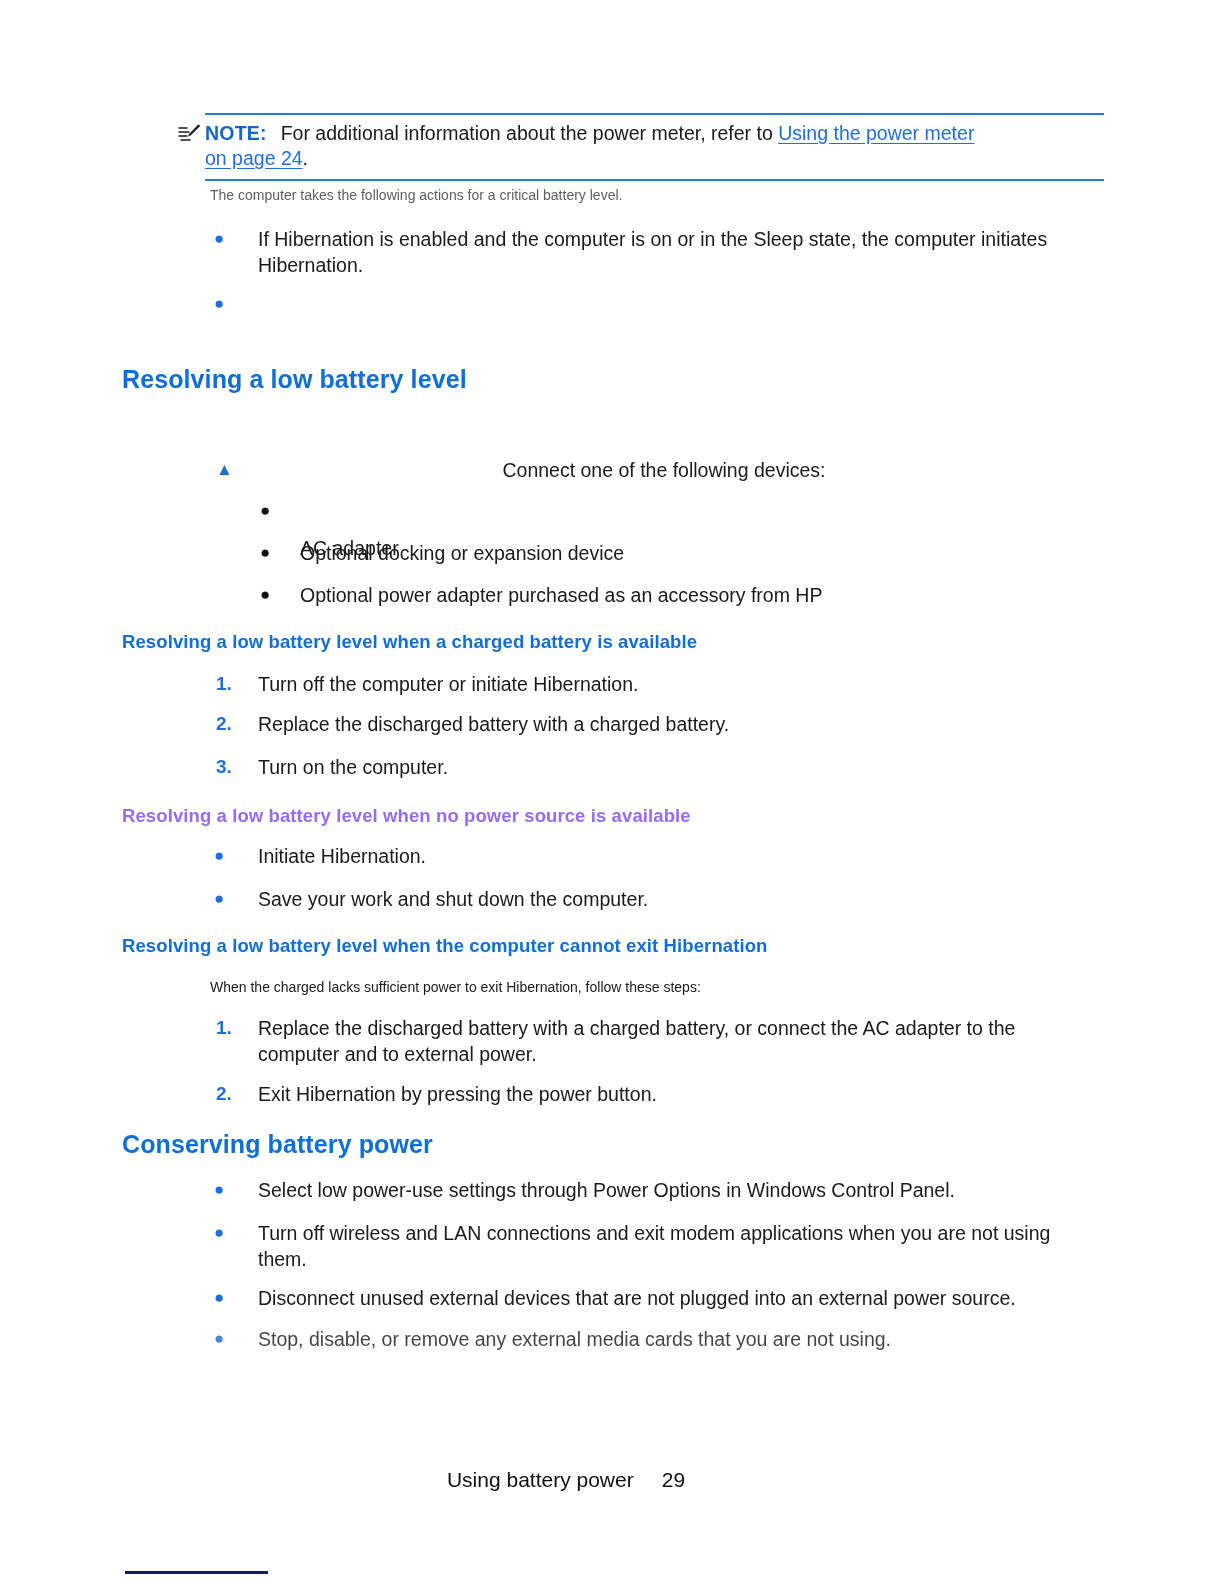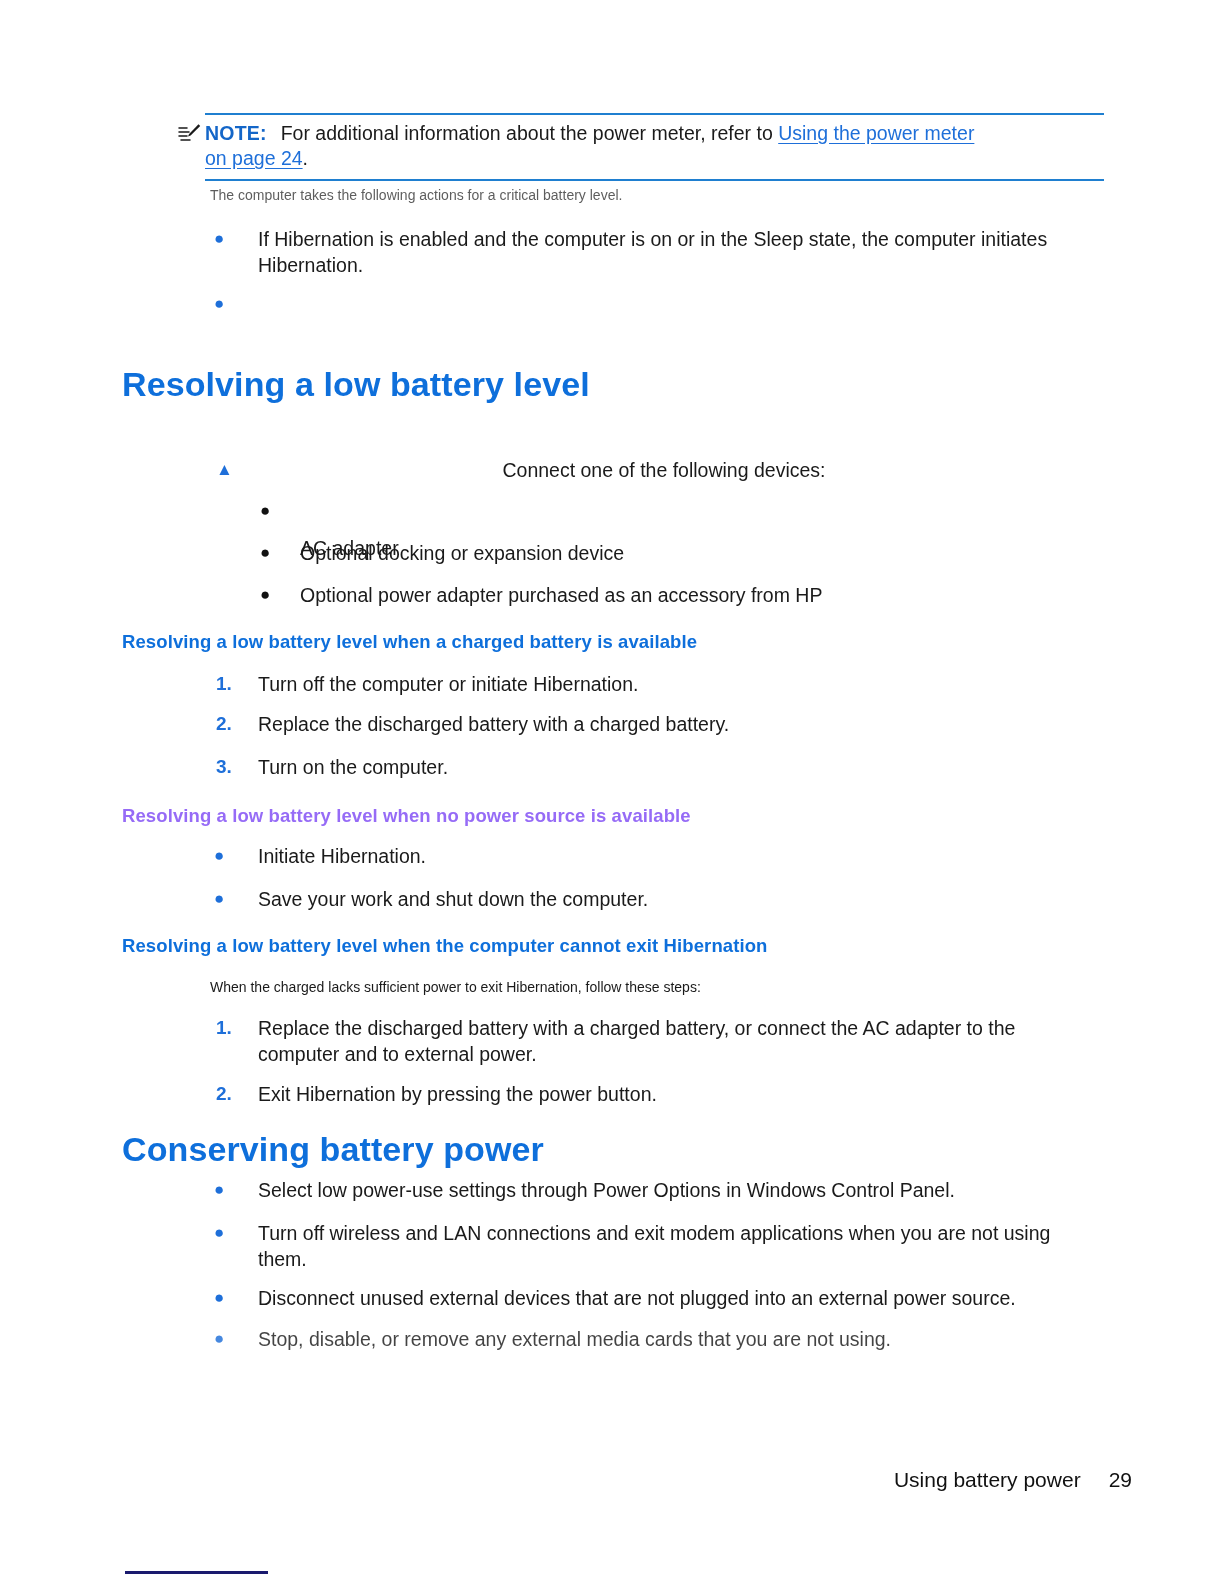--- a/index.html
+++ b/index.html
@@ -58,21 +58,21 @@
   .para {
     position: absolute;
     font-size: 14px;
     line-height: 26px;
     color: #1a1a1a;
   }
   .faded { color: #3a3a3a; opacity: 0.82; }
 
   .h1 {
     position: absolute;
-    font-size: 34px;
+    font-size: 25px;
     font-weight: bold;
     color: #0E6FDB;
     letter-spacing: 0.1px;
   }
   .h2 {
     position: absolute;
     font-size: 18.5px;
     font-weight: bold;
     color: #0E6FDB;
     letter-spacing: 0.1px;
@@ -108,21 +108,21 @@
     color: #1E6FD9;
     font-size: 17px;
   }
 
   
   .footer {
     position: absolute;
     left: 0;
     top: 1468px;
     width: 1224px;
-    text-align: right;
+    text-align: center;
     padding-right: 92px;
     box-sizing: border-box;
     font-size: 21px;
     color: #111111;
   }
   .footer-num { display: inline-block; margin-left: 28px; }
 
   .bottom-rule {
     position: absolute;
     left: 125px;

